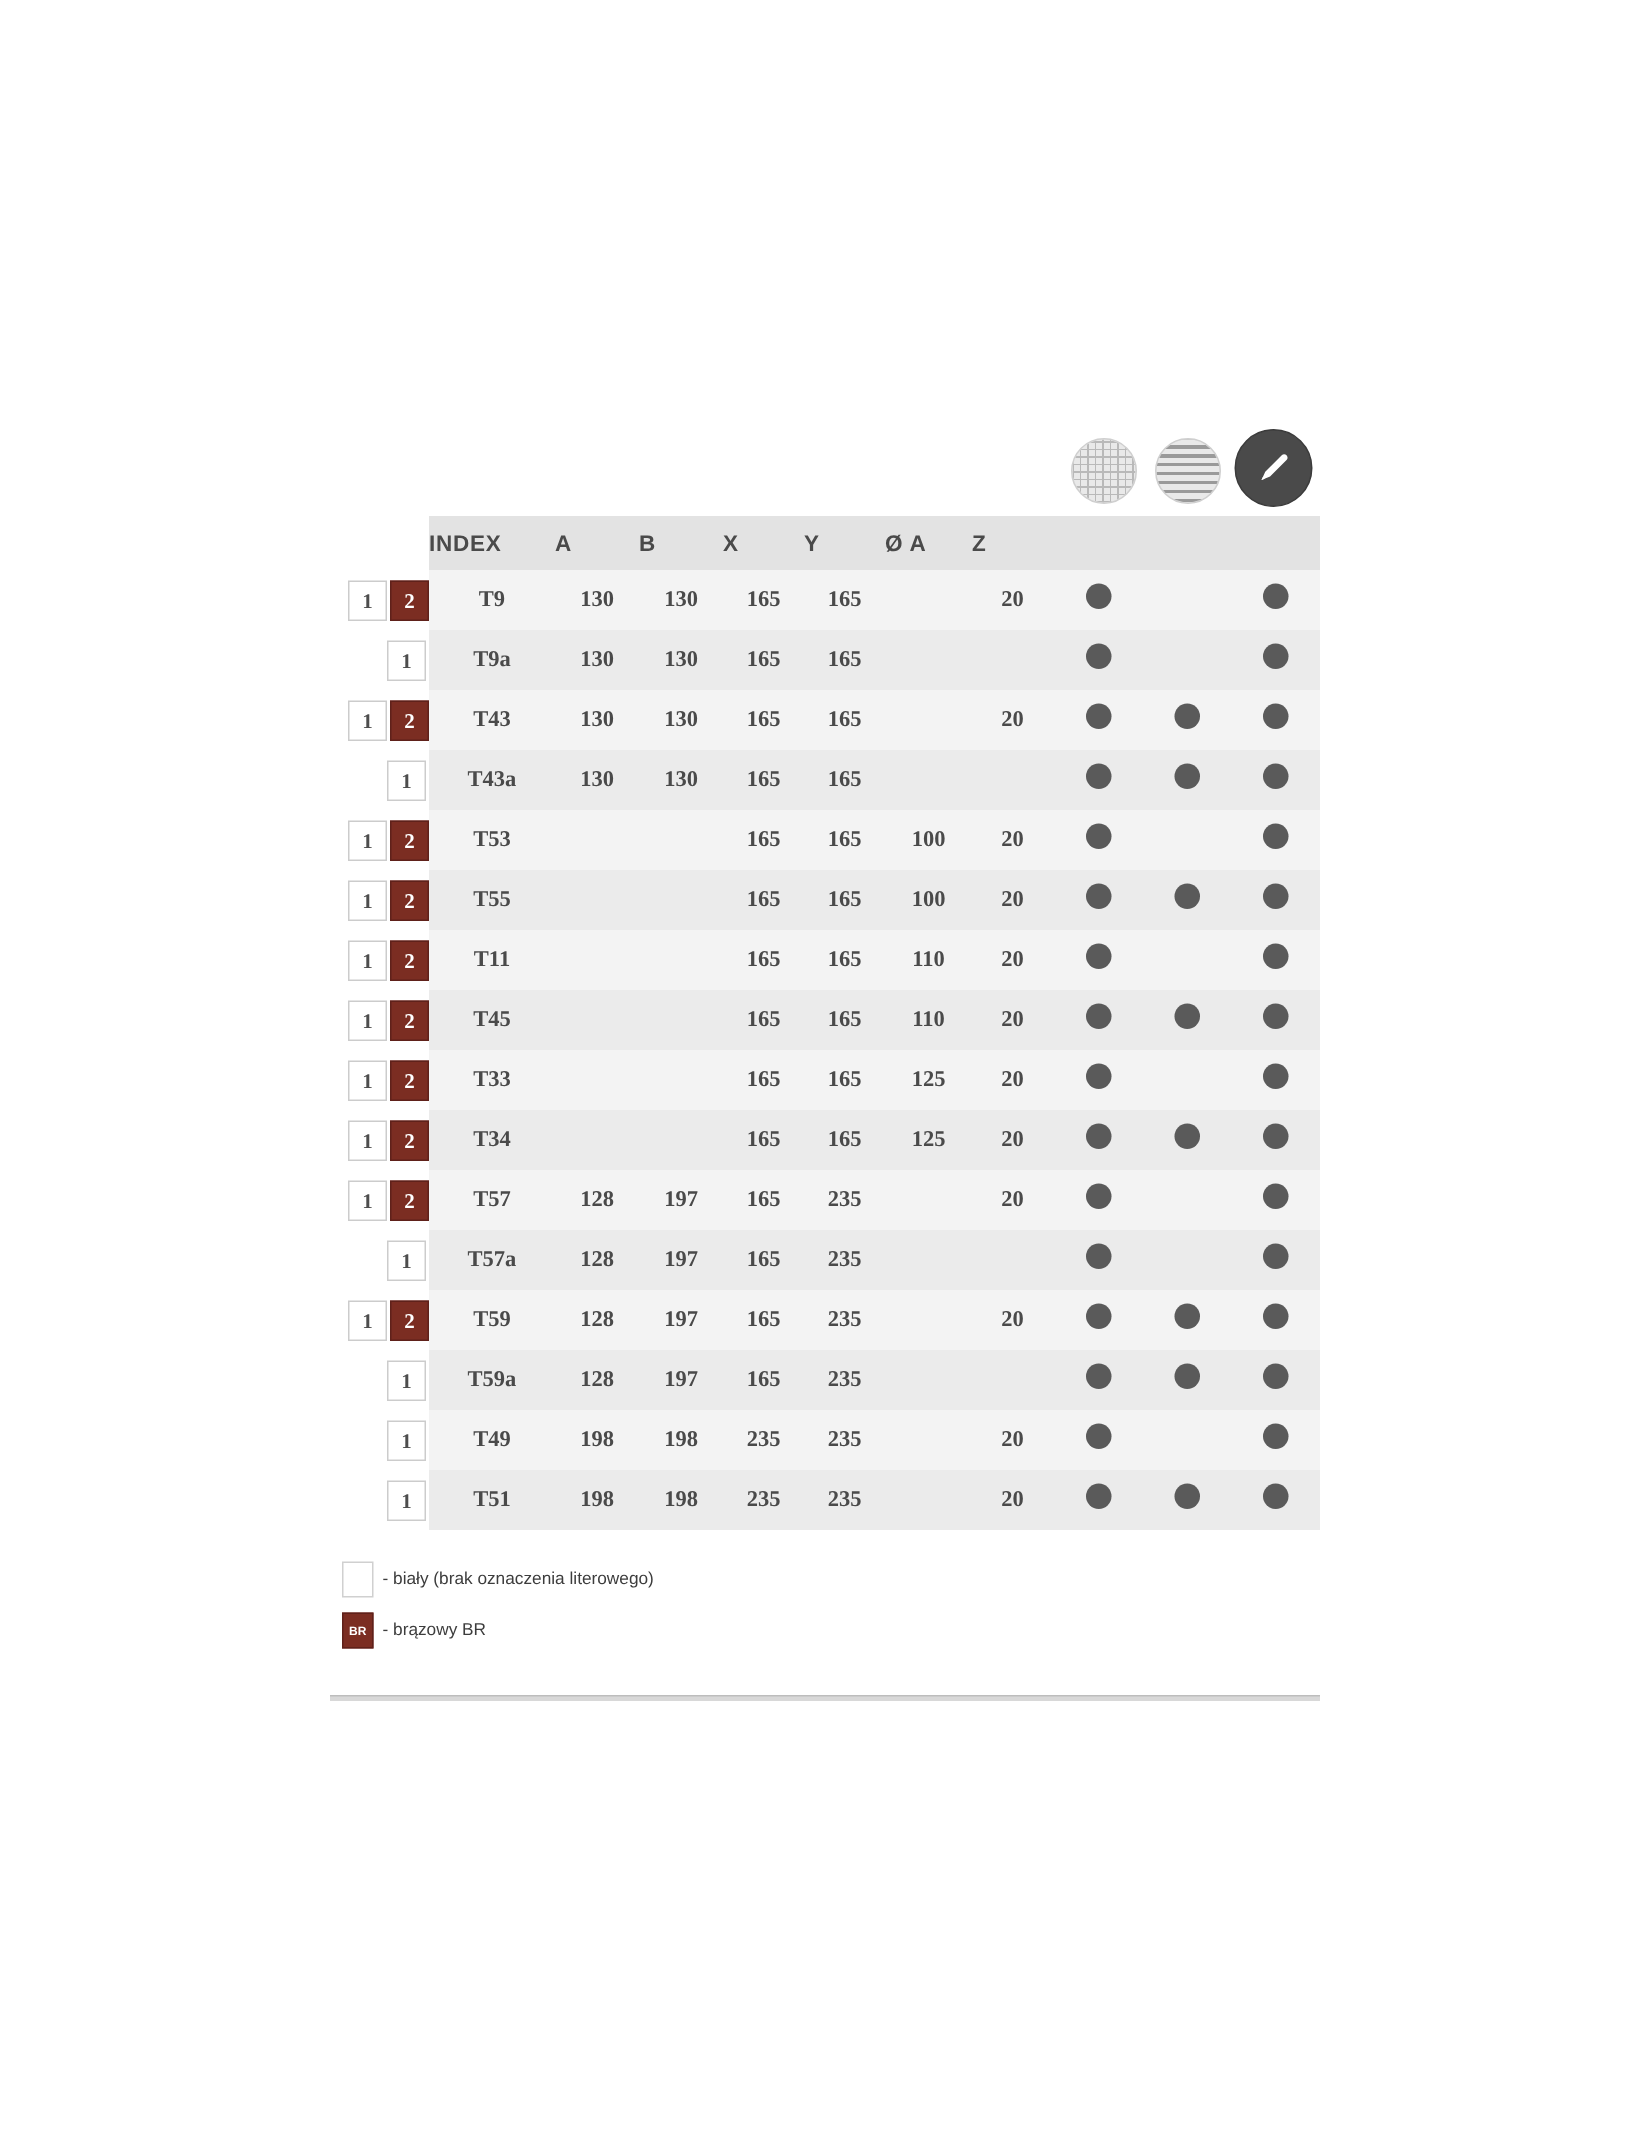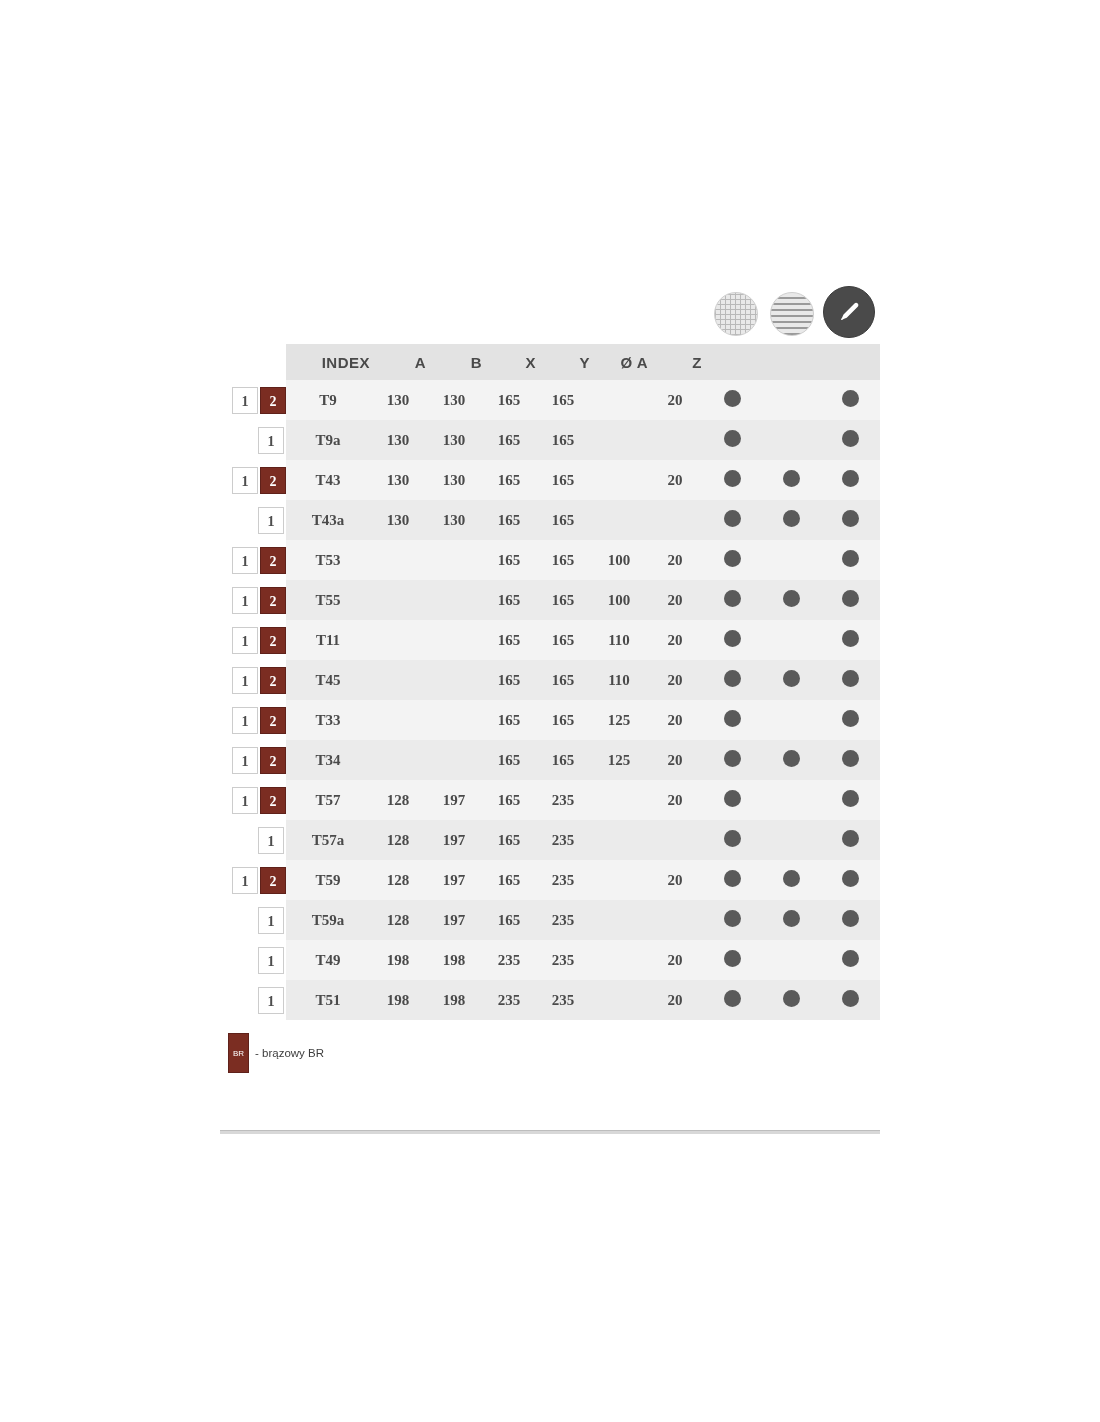--- a/index.html
+++ b/index.html
@@ -108,21 +108,21 @@
   col.c-m2     { width: 58px; }
   col.c-m3     { width: 60px; }
 
   thead th {
     height: 36px;
     background: #e3e3e3;
     font-weight: bold;
     font-size: 15px;
     color: #4d4d4d;
     letter-spacing: 0.5px;
-    text-align: right;
+    text-align: left;
     vertical-align: middle;
   }
   thead th.blank { background: #e3e3e3; }
   thead th.badgecol { background: #ffffff; }
 
   tbody tr { height: 40px; font-family: Liberation Serif, serif; }
   tbody tr.odd td { background: #f3f3f3; }
   tbody tr.even td { background: #ebebeb; }
   tbody td.badgecell { background: #ffffff !important; }
 
@@ -191,24 +191,24 @@
     line-height: 1.3;
   }
   .legend-row {
     display: flex;
     align-items: center;
     margin-bottom: 8px;
     height: 26px;
   }
   .legend-swatch {
     width: 21px;
-    height: 40px;
+    height: 24px;
     box-sizing: border-box;
     font-size: 8px;
-    font-weight: normal;
+    font-weight: bold;
     display: flex;
     align-items: center;
     justify-content: center;
     margin-right: 6px;
   }
   .legend-swatch.white {
     background: #ffffff;
     border: 1px solid #d0d0d0;
     color: #888888;
   }
@@ -490,20 +490,24 @@
             <td class="mark"><span class="dot"></span></td>
             <td class="mark"><span class="dot"></span></td>
           </tr>
         </tbody>
     </table>
   </div>
 
   <div class="legend">
     <div id="legend-items">
         <div class="legend-row">
+          <div class="legend-swatch white"></div>
+          <div class="legend-text">- biały (brak oznaczenia literowego)</div>
+        </div>
+        <div class="legend-row">
           <div class="legend-swatch brown">BR</div>
           <div class="legend-text">- brązowy BR</div>
         </div>
       </div>
   </div>
 
   <div class="bottom-rule"></div>
 </div>
 
 </body></html>

